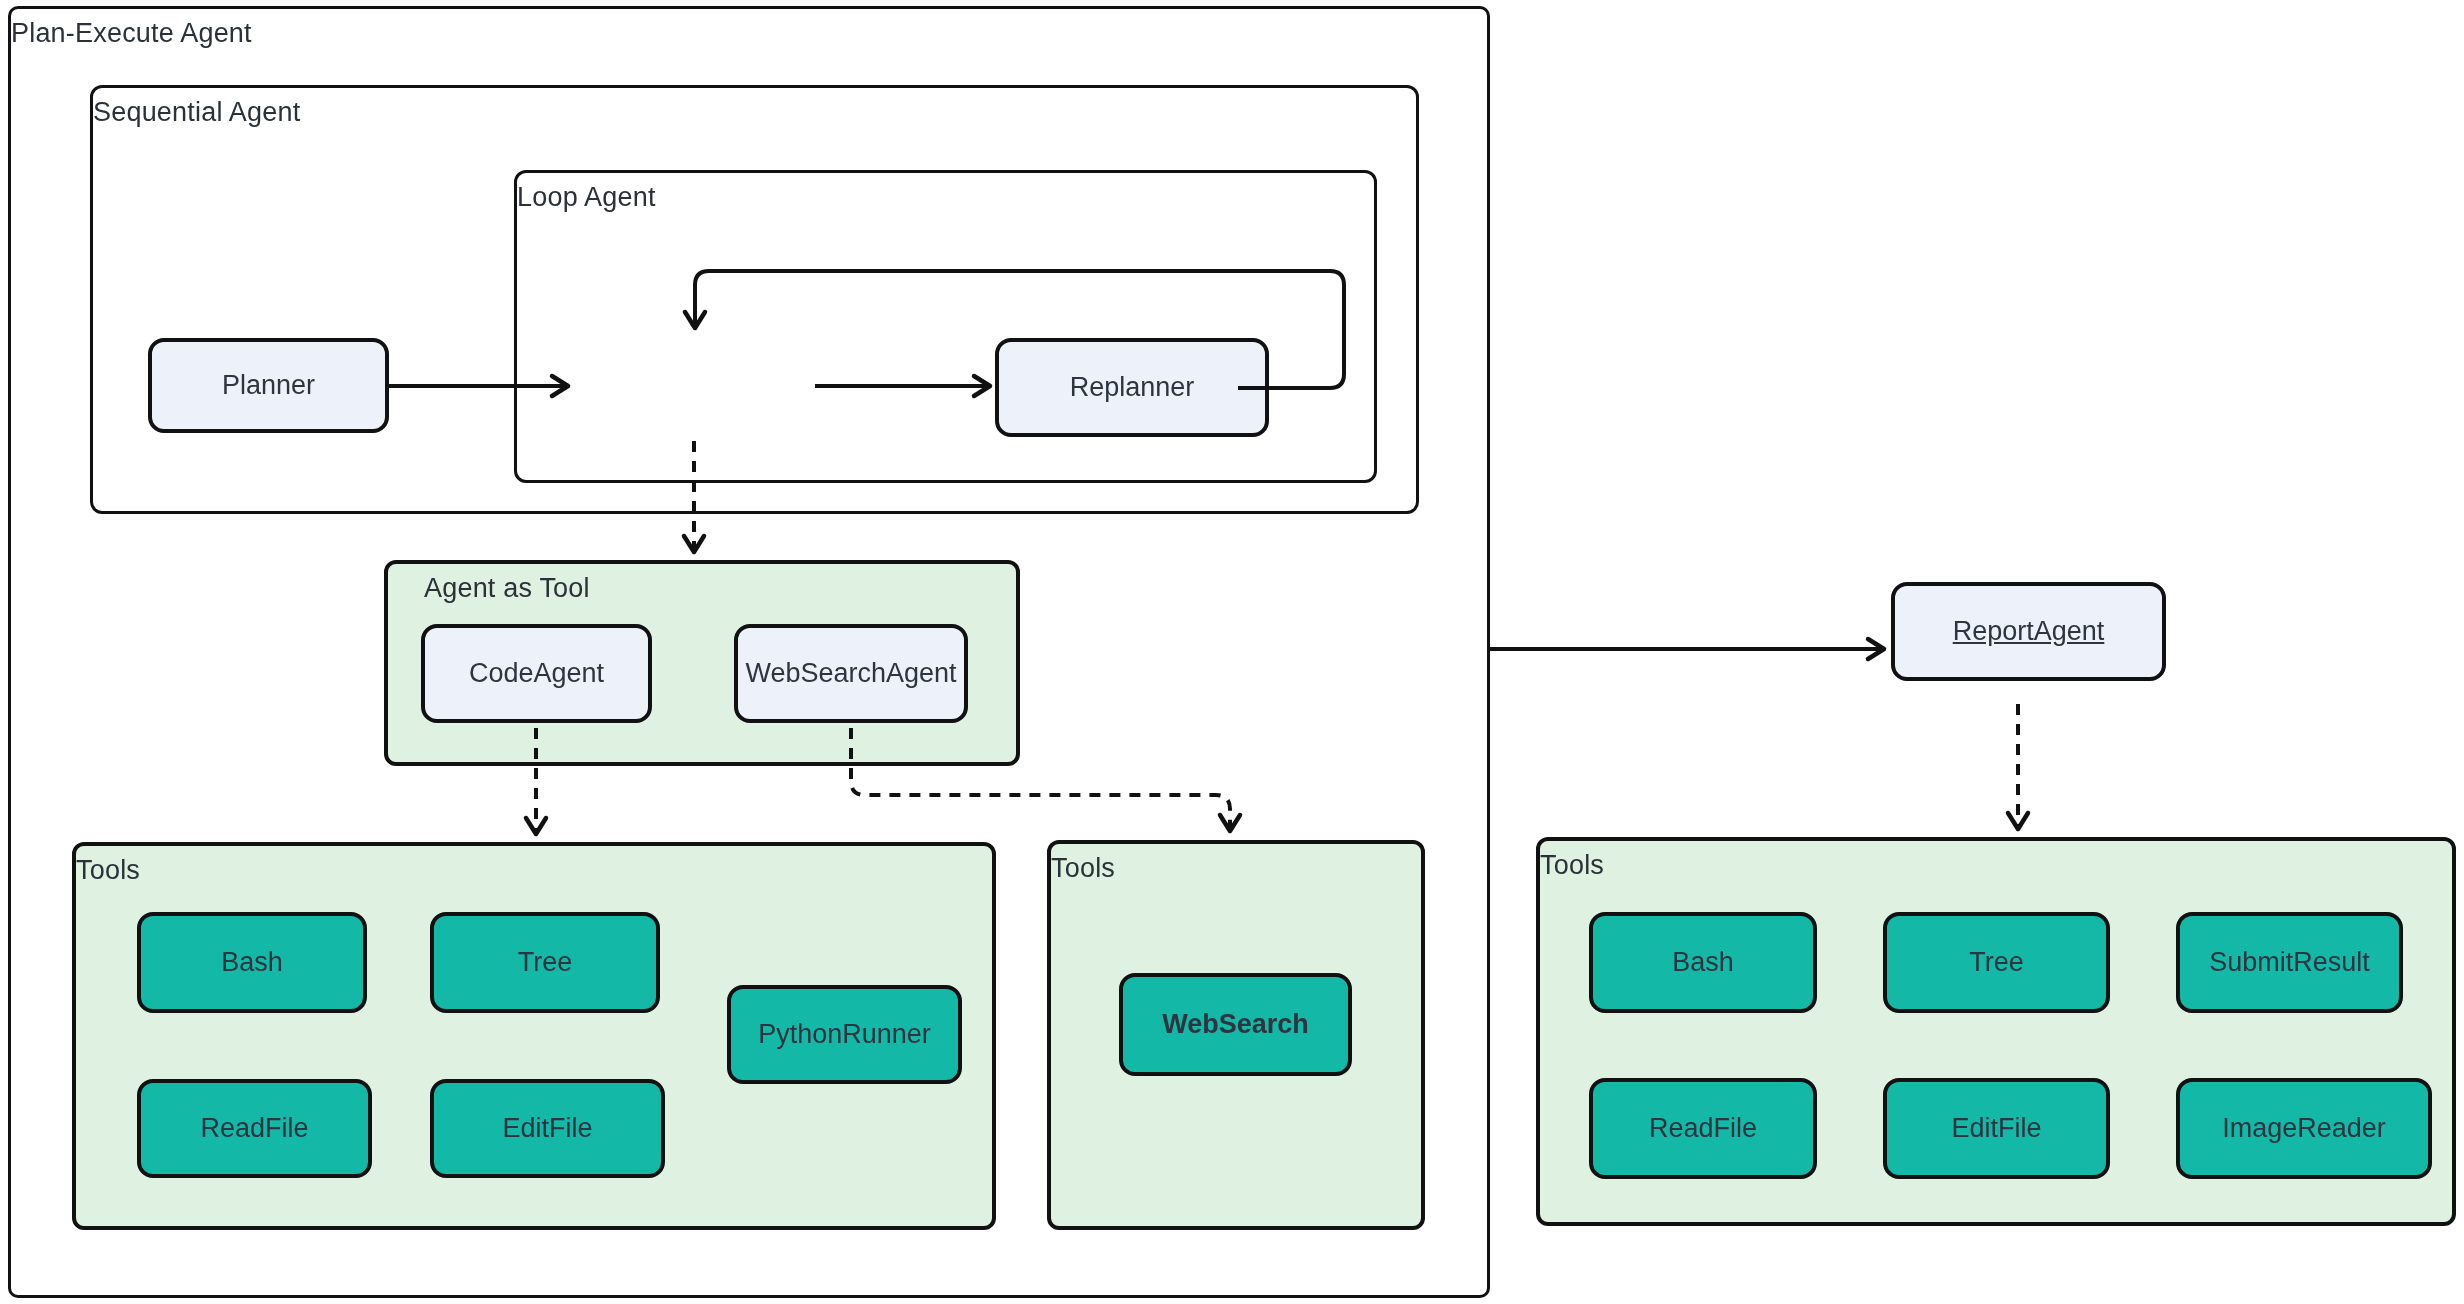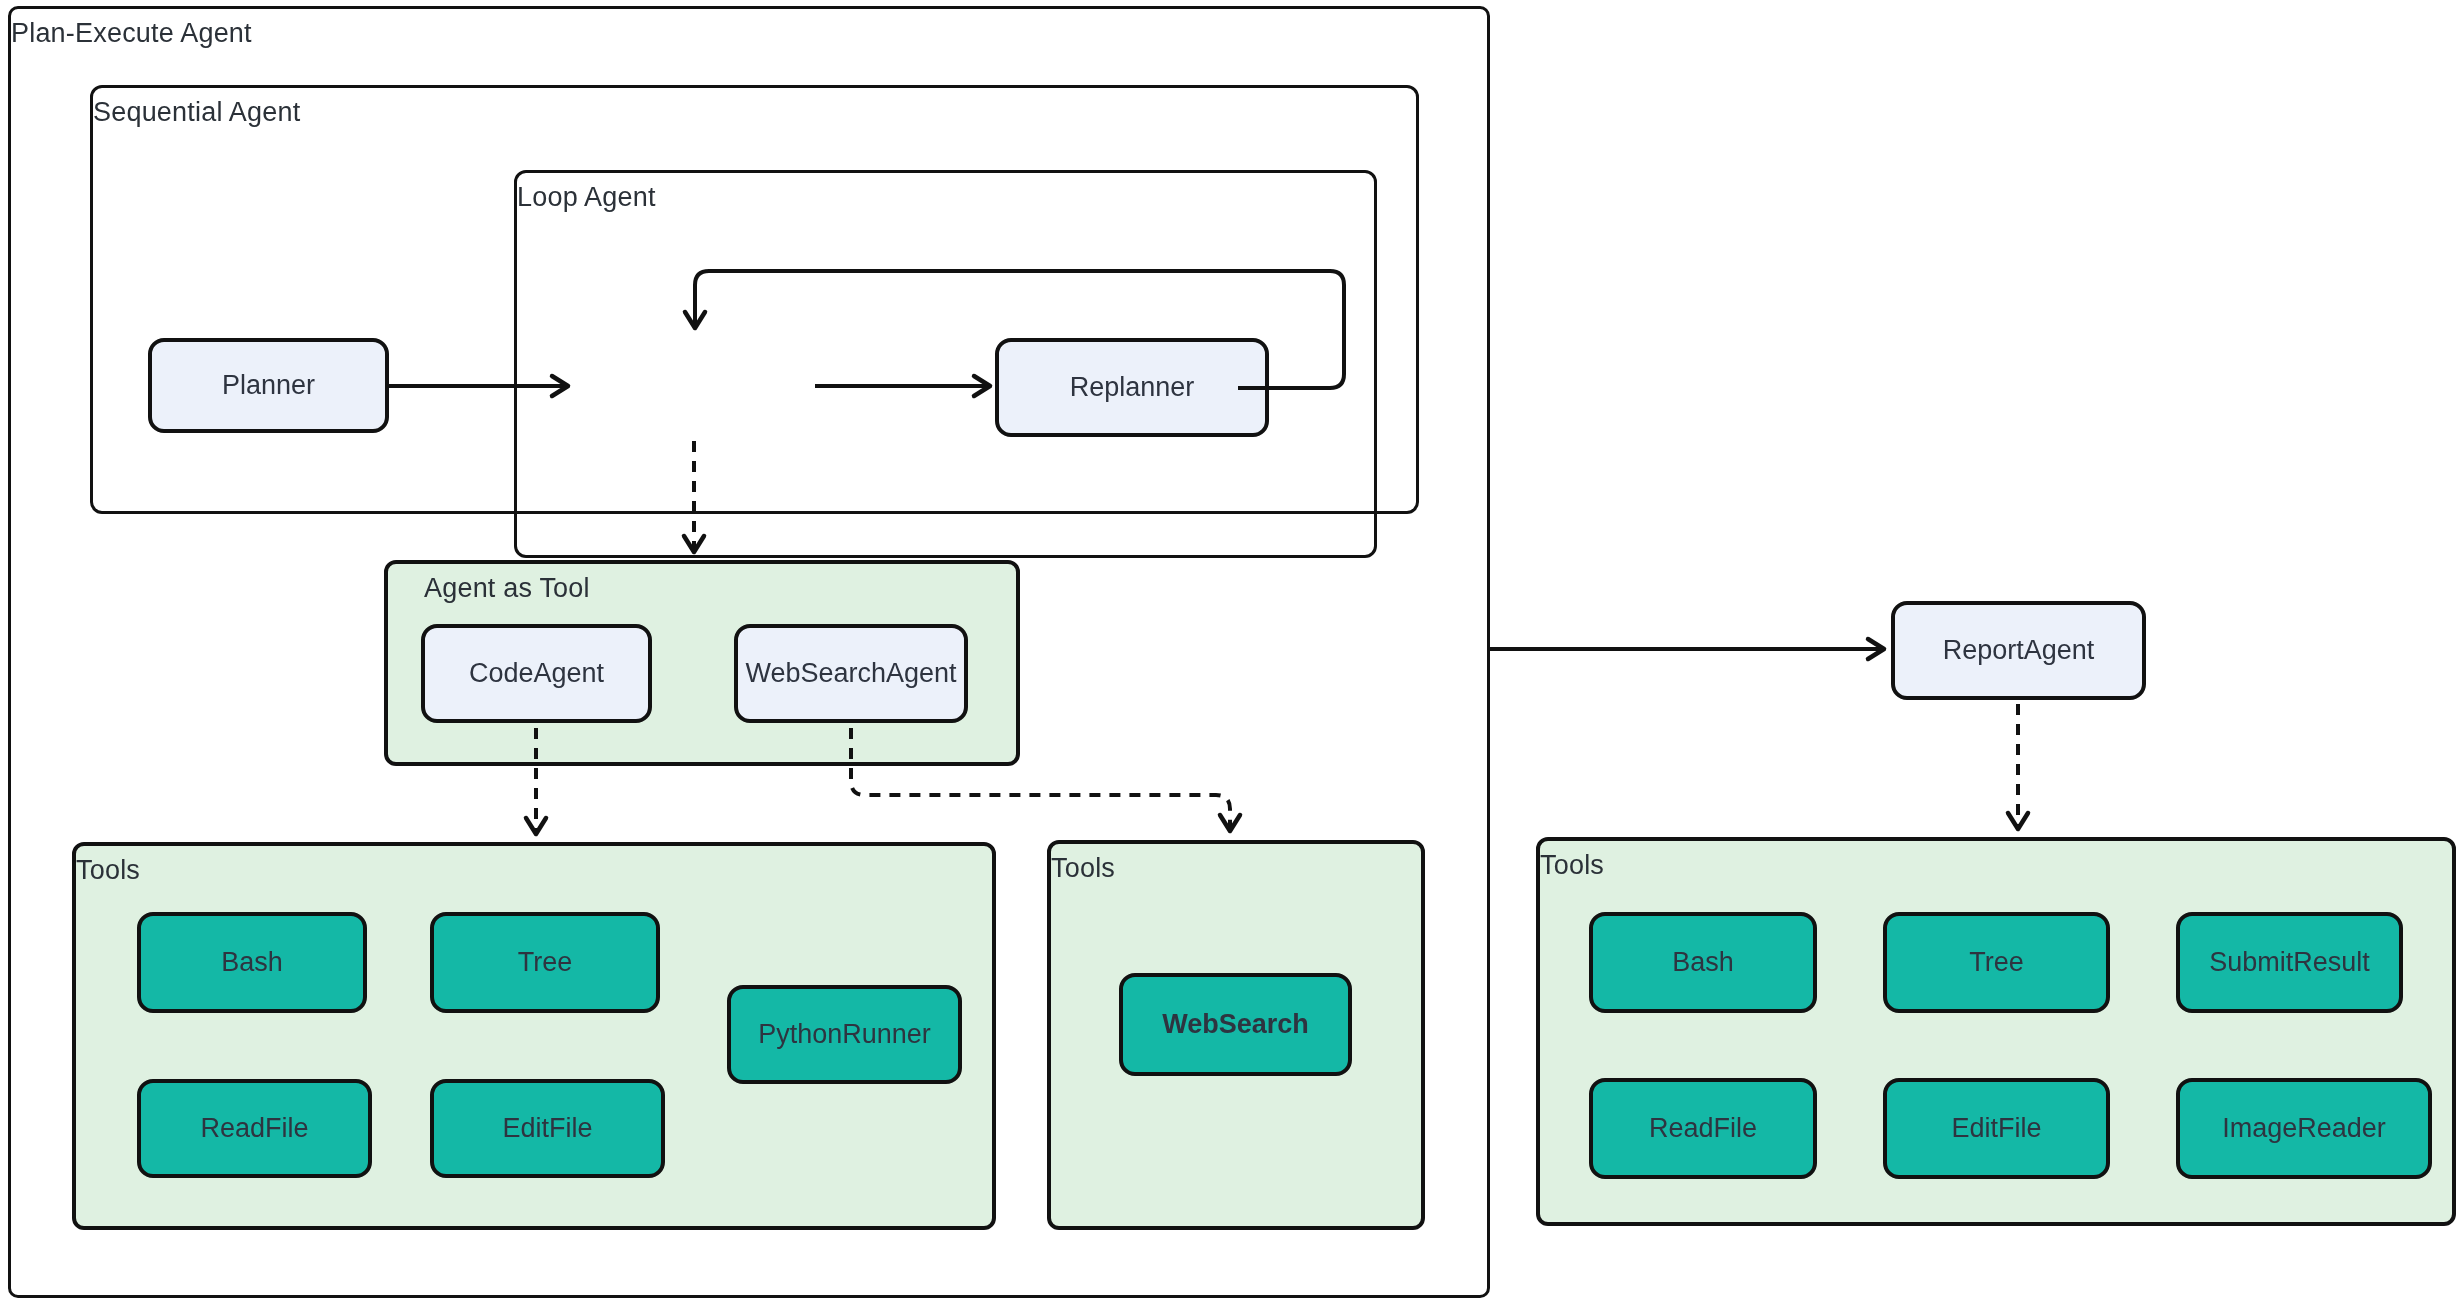--- a/index.html
+++ b/index.html
@@ -35,21 +35,21 @@
 <div class="canvas">
 
   <div class="grp" style="left:8px; top:6px; width:1482px; height:1292px; border-radius:10px;">
     <div class="grp-title">Plan-Execute Agent</div>
   </div>
 
   <div class="grp" style="left:90px; top:85px; width:1329px; height:429px;">
     <div class="grp-title">Sequential Agent</div>
   </div>
 
-  <div class="grp" style="left:514px; top:170px; width:863px; height:388px;">
+  <div class="grp" style="left:514px; top:170px; width:863px; height:313px;">
     <div class="grp-title">Loop Agent</div>
   </div>
 
   <div class="grp green" style="left:384px; top:560px; width:636px; height:206px;padding-left:36px;">
     <div class="grp-title">Agent as Tool</div>
   </div>
 
   <div class="grp green" style="left:72px; top:842px; width:924px; height:388px;">
     <div class="grp-title">Tools</div>
   </div>
@@ -64,21 +64,21 @@
 
   <div class="node agent" style="left:148px; top:338px; width:241px; height:95px;">Planner</div>
 
 
   <div class="node agent" style="left:995px; top:338px; width:274px; height:99px;">Replanner</div>
 
   <div class="node agent" style="left:421px; top:624px; width:231px; height:99px;">CodeAgent</div>
 
   <div class="node agent" style="left:734px; top:624px; width:234px; height:99px;">WebSearchAgent</div>
 
-  <div class="node agent" style="left:1891px; top:601px; width:255px; height:99px;">ReportAgent</div>
+  <div class="node agent" style="left:1891px; top:582px; width:275px; height:99px;text-decoration:underline;">ReportAgent</div>
 
   <div class="node tool" style="left:137px; top:912px; width:230px; height:101px;">Bash</div>
 
   <div class="node tool" style="left:430px; top:912px; width:230px; height:101px;">Tree</div>
 
   <div class="node tool" style="left:727px; top:985px; width:235px; height:99px;">PythonRunner</div>
 
   <div class="node tool" style="left:137px; top:1079px; width:235px; height:99px;">ReadFile</div>
 
   <div class="node tool" style="left:430px; top:1079px; width:235px; height:99px;">EditFile</div>

